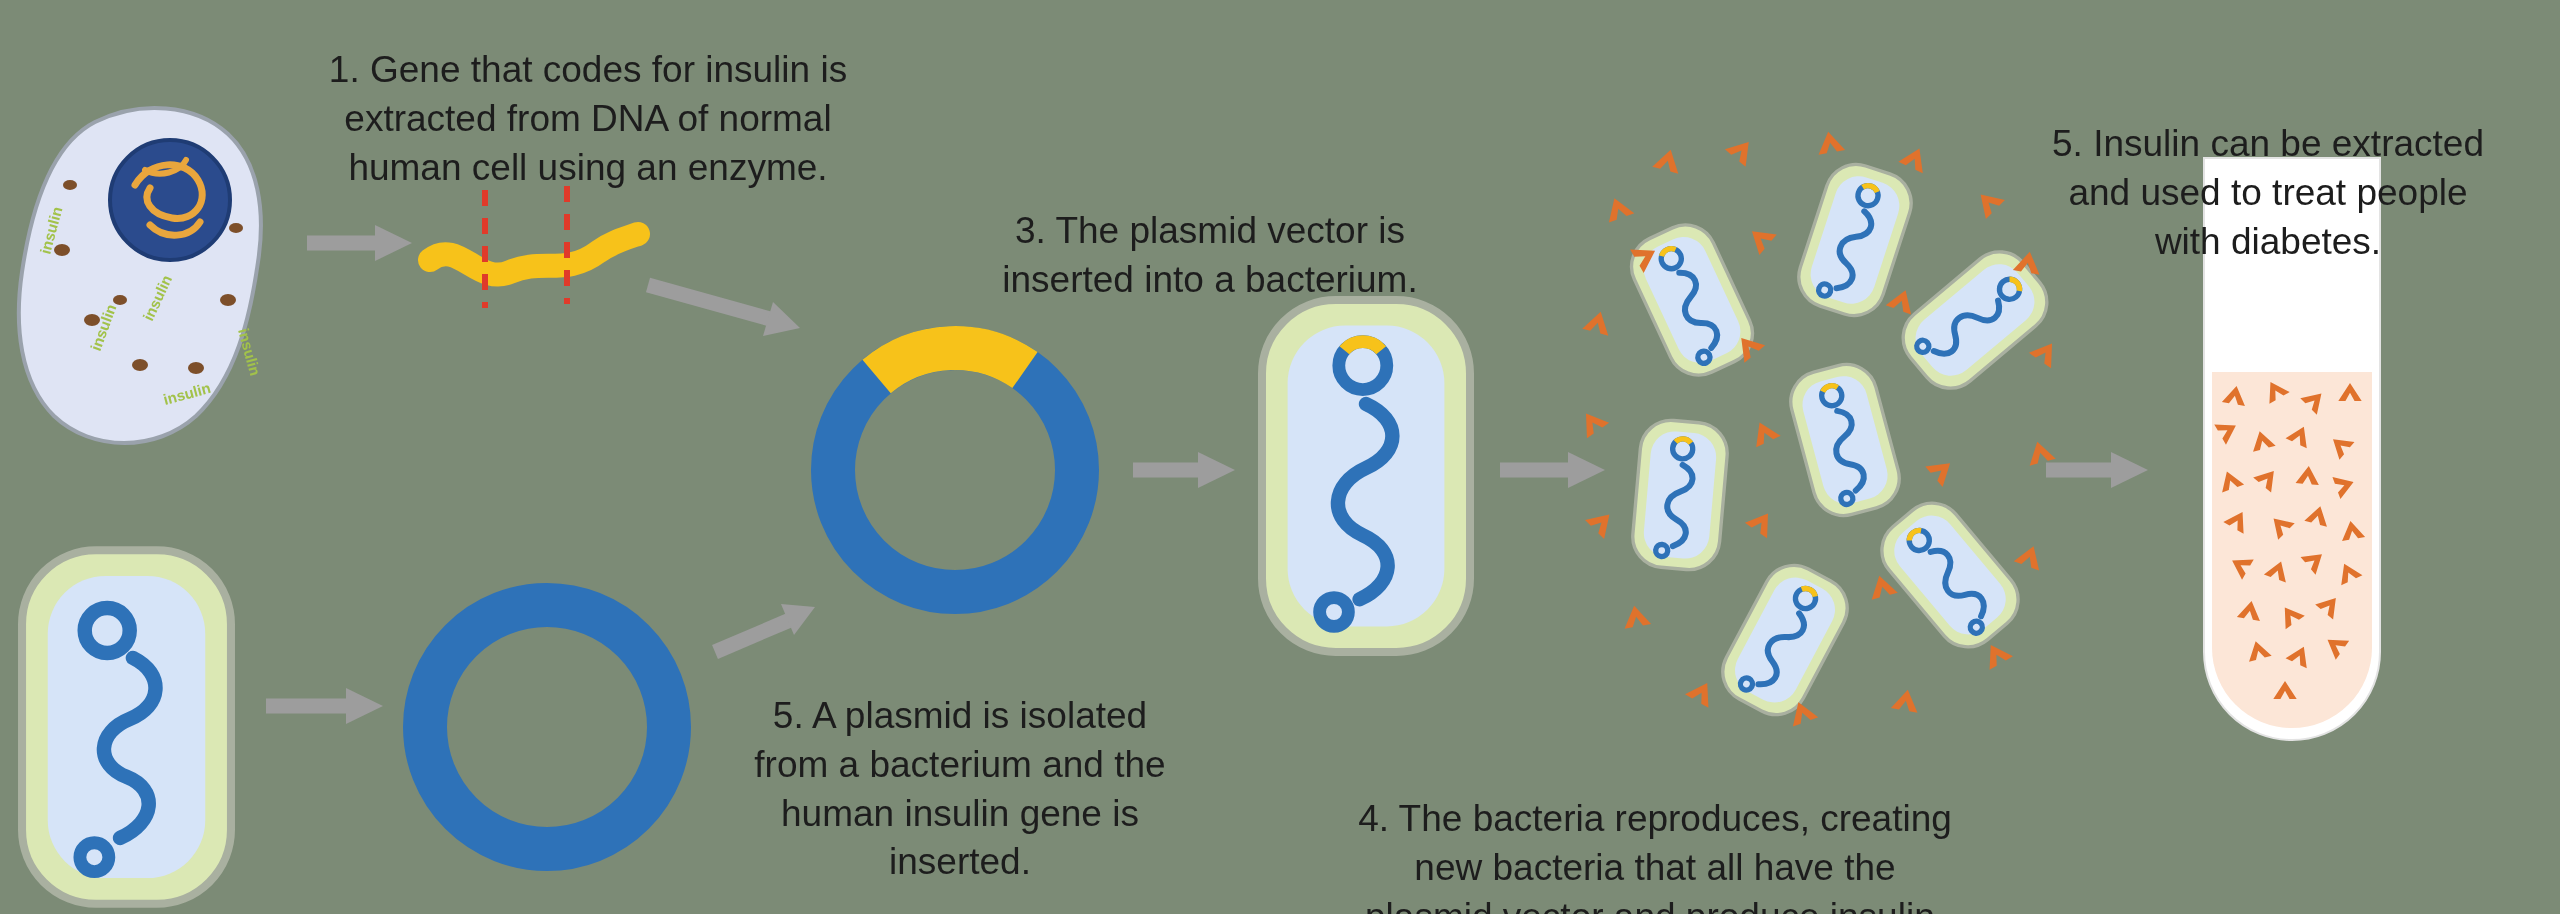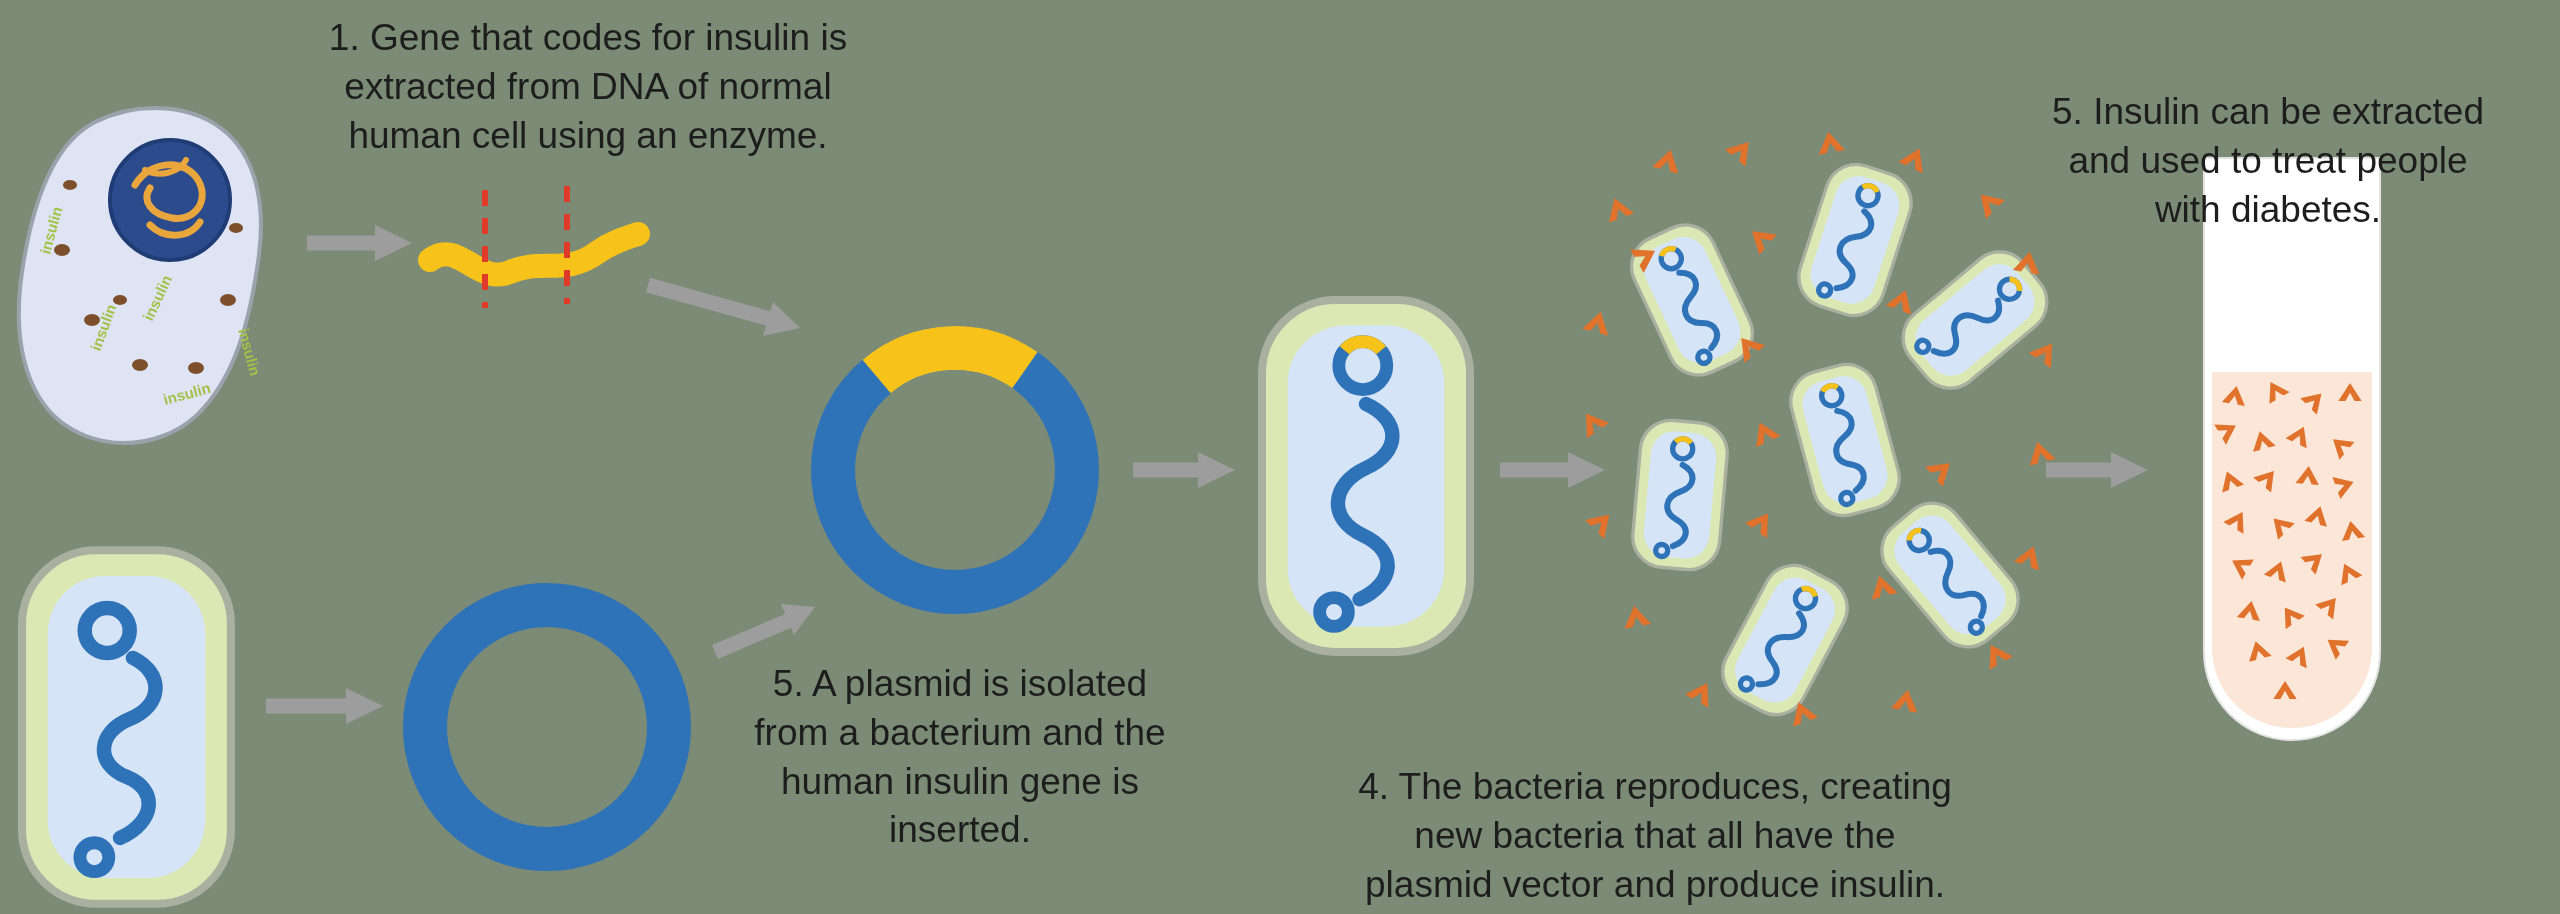--- a/index.html
+++ b/index.html
@@ -3,21 +3,21 @@
 <meta charset="utf-8">
 <style>
   html,body{margin:0;padding:0;background:#7c8b76;}
   .canvas{
     position:relative;width:2560px;height:914px;background:#7c8b76;
     overflow:hidden;font-family:"Liberation Sans",sans-serif;
   }
   svg.diagram{position:absolute;left:0;top:0;z-index:1;}
   .step-label{
     position:absolute;white-space:pre-line;text-align:center;
-    font-size:37px;line-height:1.32;color:#1d1d1d;font-weight:500;z-index:3;
+    font-size:37px;line-height:1.32;color:#1d1d1d;font-weight:500;z-index:3;margin-top:32px;
   }
   .s1{left:268px;top:14px;width:640px;}
   .s2{left:680px;top:660px;width:560px;}
   .s3{left:910px;top:175px;width:600px;}
   .s4{left:1275px;top:763px;width:760px;}
   .s5{left:1968px;top:88px;width:600px;}
   .micro-label{font-size:15px;font-weight:bold;fill:#a2c24a;}
 </style>
 </head>
 <body>
@@ -330,20 +330,22 @@
     </g>
   </svg>
 
   <div class="step-label s1">1. Gene that codes for insulin is
 extracted from DNA of normal
 human cell using an enzyme.</div>
   <div class="step-label s2">5. A plasmid is isolated
 from a bacterium and the
 human insulin gene is
 inserted.</div>
+  <div class="step-label s3">3. The plasmid vector is
+inserted into a bacterium.</div>
   <div class="step-label s4">4. The bacteria reproduces, creating
 new bacteria that all have the
 plasmid vector and produce insulin.</div>
   <div class="step-label s5">5. Insulin can be extracted
 and used to treat people
 with diabetes.</div>
 
 </div>
 
 </body></html>

